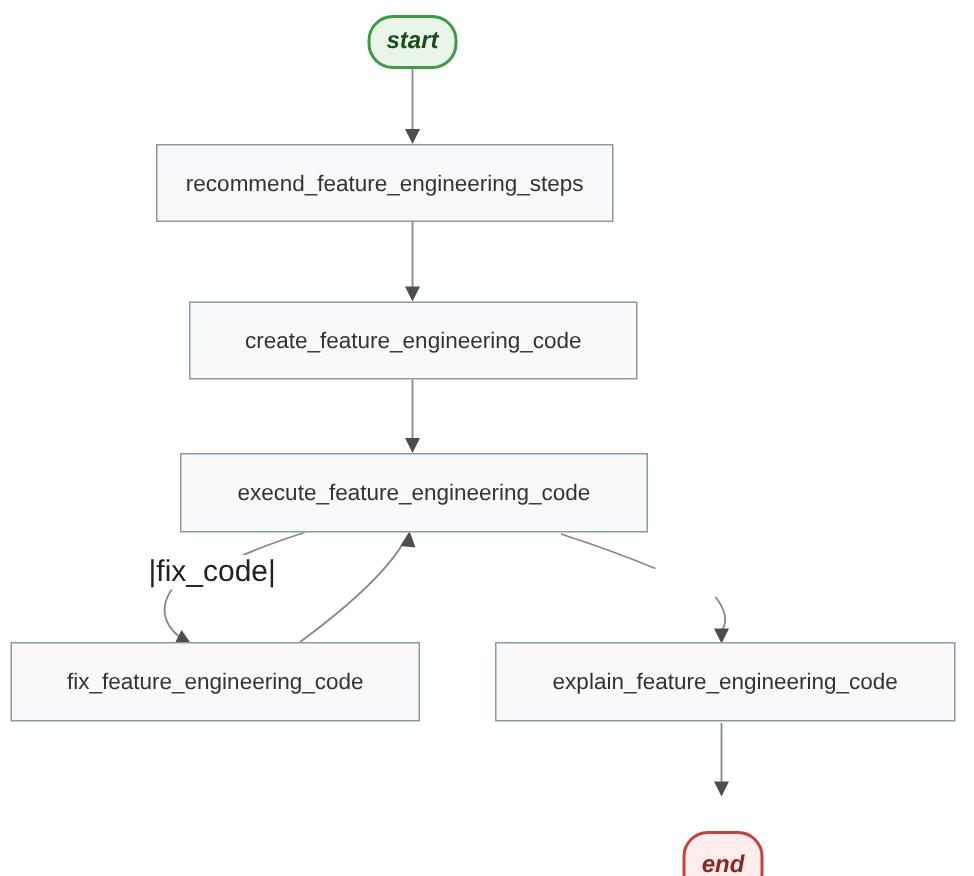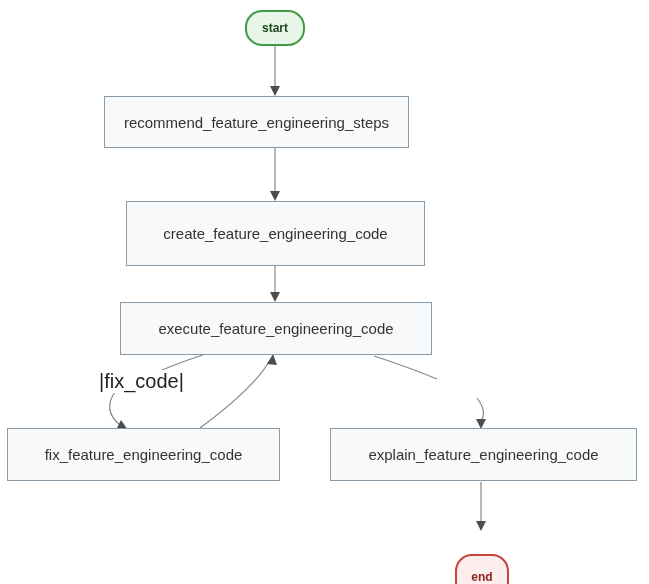--- a/index.html
+++ b/index.html
@@ -36,21 +36,22 @@
     color: var(--node-text, #333333);
     background: var(--node-fill, #f7f9fa);
     border: 1px solid var(--node-border, #8a9aa6);
     text-align: center;
     white-space: nowrap;
   }
   .node.pill {
     border-width: 2px;
     border-radius: 17px;
     font-weight: bold;
-    font-size: 12px;
+    font-size: 16px;
+    font-style: italic;
   }
   .node.pill.start {
     background: var(--start-fill, #e9f5e9);
     border-color: var(--start-border, #3f9a43);
     color: var(--start-text, #1b4a1e);
   }
   .node.pill.end {
     background: var(--end-fill, #fdeded);
     border-color: var(--end-border, #c5423e);
     color: var(--end-text, #8c2622);
@@ -92,21 +93,21 @@
     <polygon class="arrowhead" points="476,419 486,419 481,429"></polygon>
 
     <path class="edge-path" d="M481,482 L481,522"></path>
     <polygon class="arrowhead" points="476,521 486,521 481,531"></polygon>
   </svg>
 
   <div class="node pill start" style="left:245px; top:10px; width:60px; height:36px;">start</div>
 
   <div class="node" style="left:104px; top:96px; width:305px; height:52px;">recommend_feature_engineering_steps</div>
 
-  <div class="node" style="left:126px; top:201px; width:299px; height:65px;">create_feature_engineering_code</div>
+  <div class="node" style="left:126px; top:201px; width:299px; height:52px;">create_feature_engineering_code</div>
 
   <div class="node" style="left:120px; top:302px; width:312px; height:53px;">execute_feature_engineering_code</div>
 
   <div class="node" style="left:330px; top:428px; width:307px; height:53px;">explain_feature_engineering_code</div>
 
   <div class="node" style="left:7px; top:428px; width:273px; height:53px;">fix_feature_engineering_code</div>
 
   <div class="node pill end" style="left:455px; top:554px; width:54px; height:45px;">end</div>
 
   <div class="edge-label" style="left:97px; top:370px;">|fix_code|</div>

